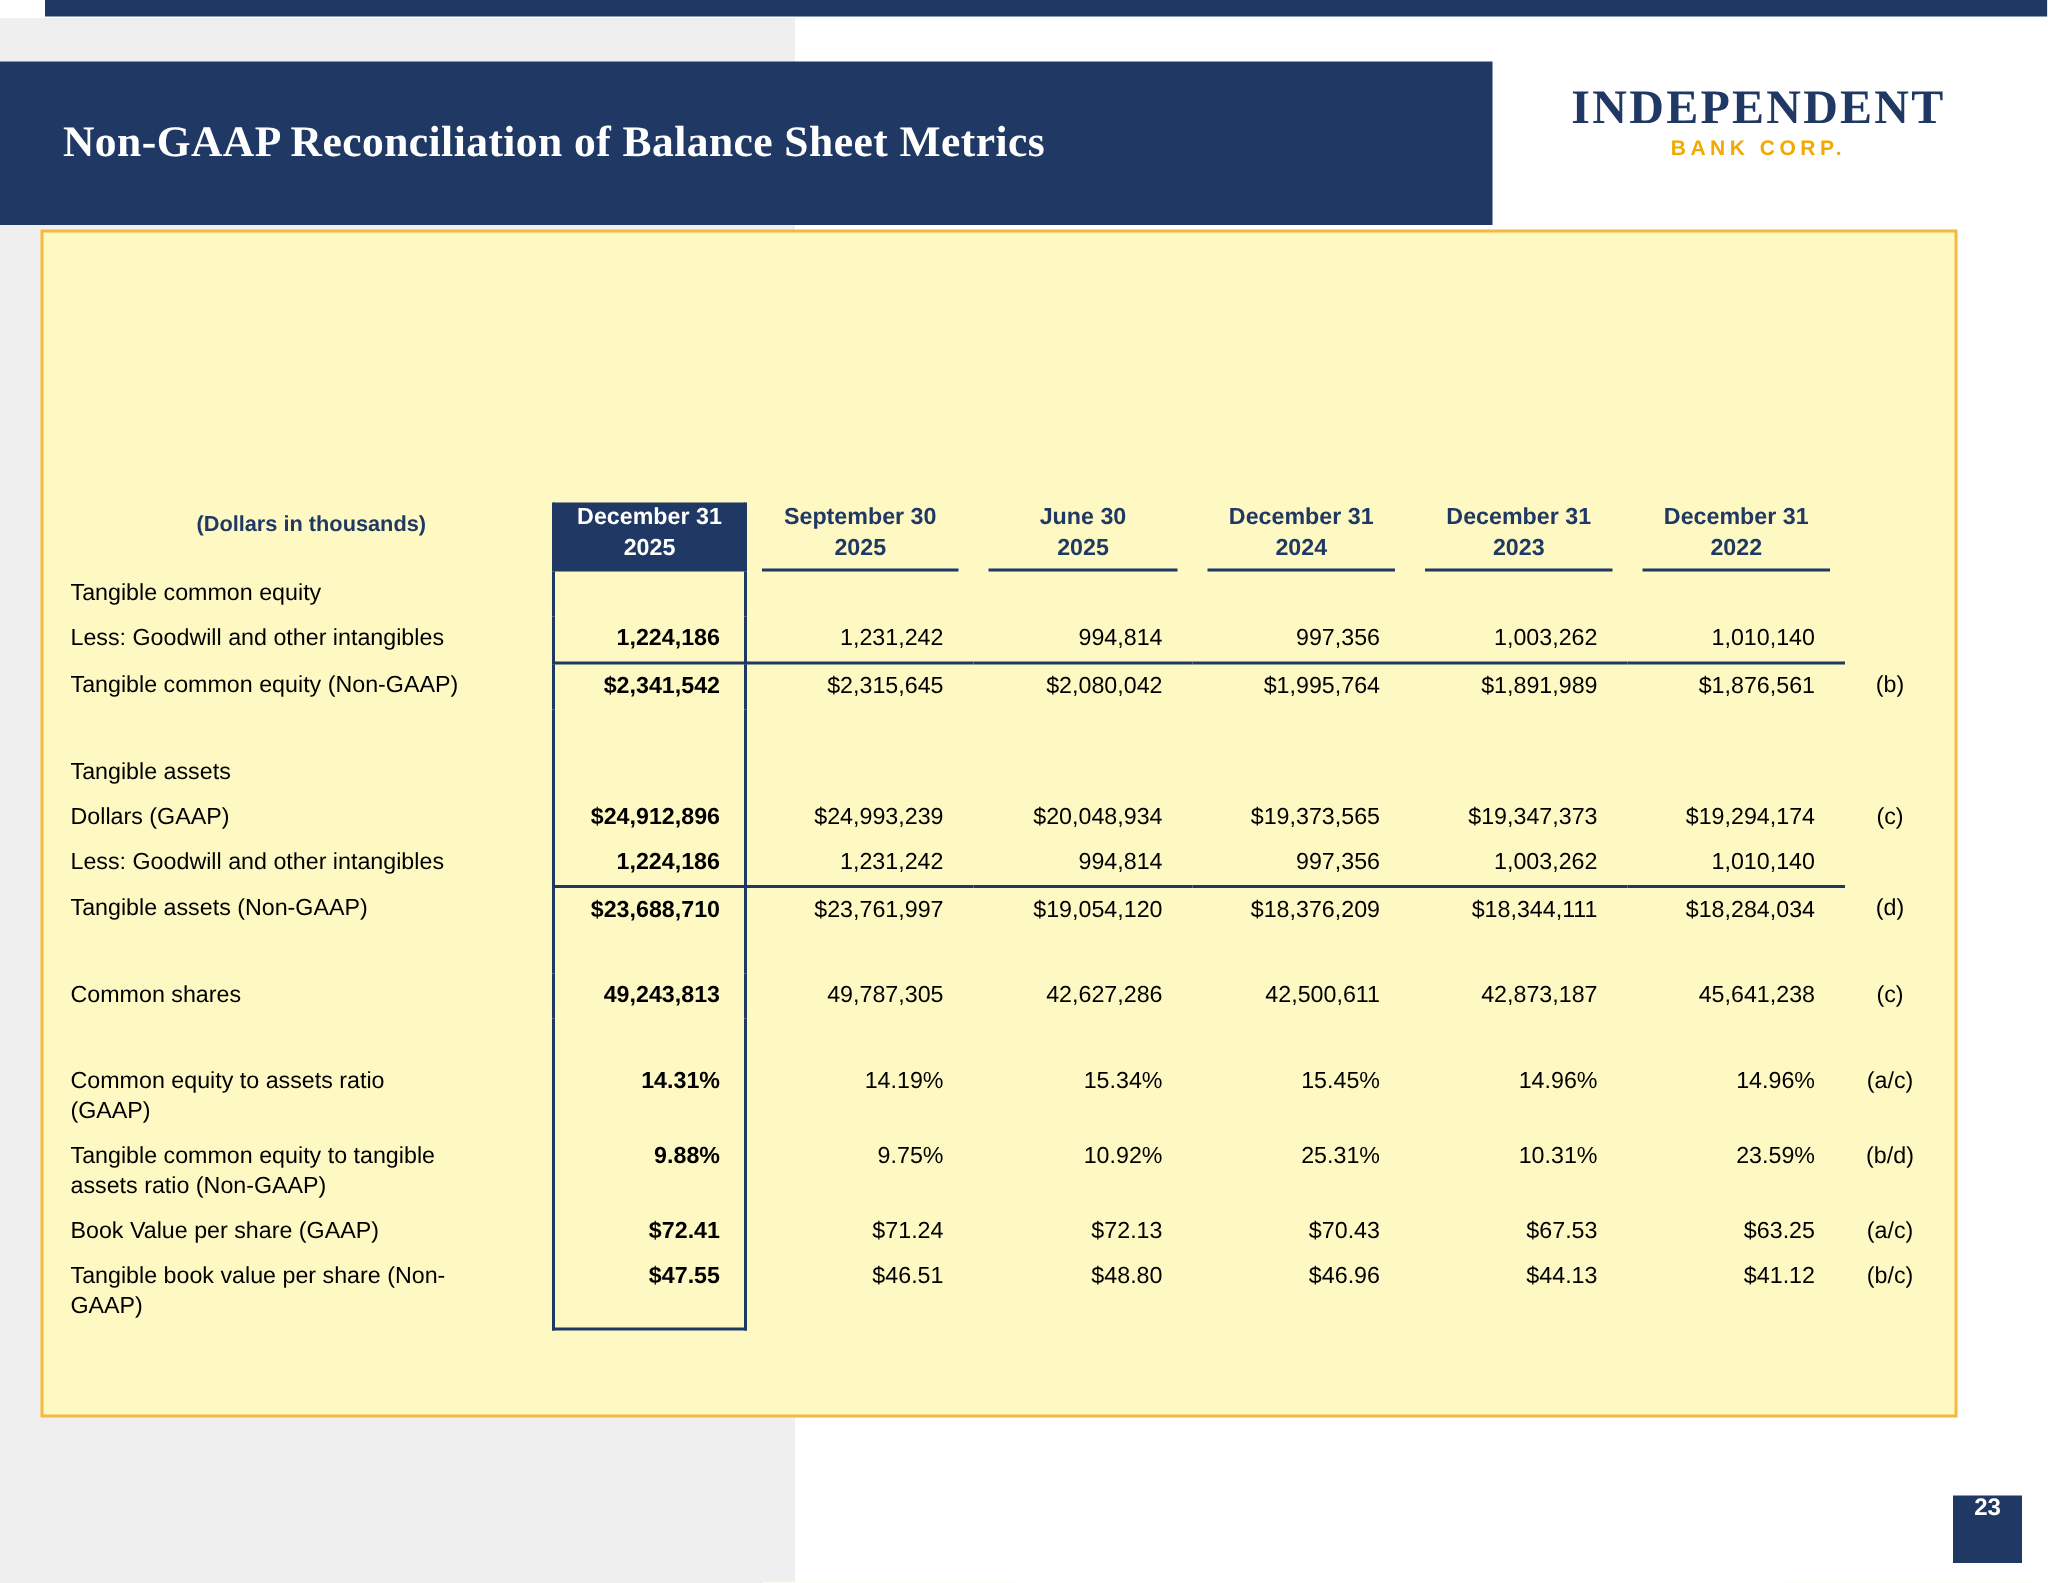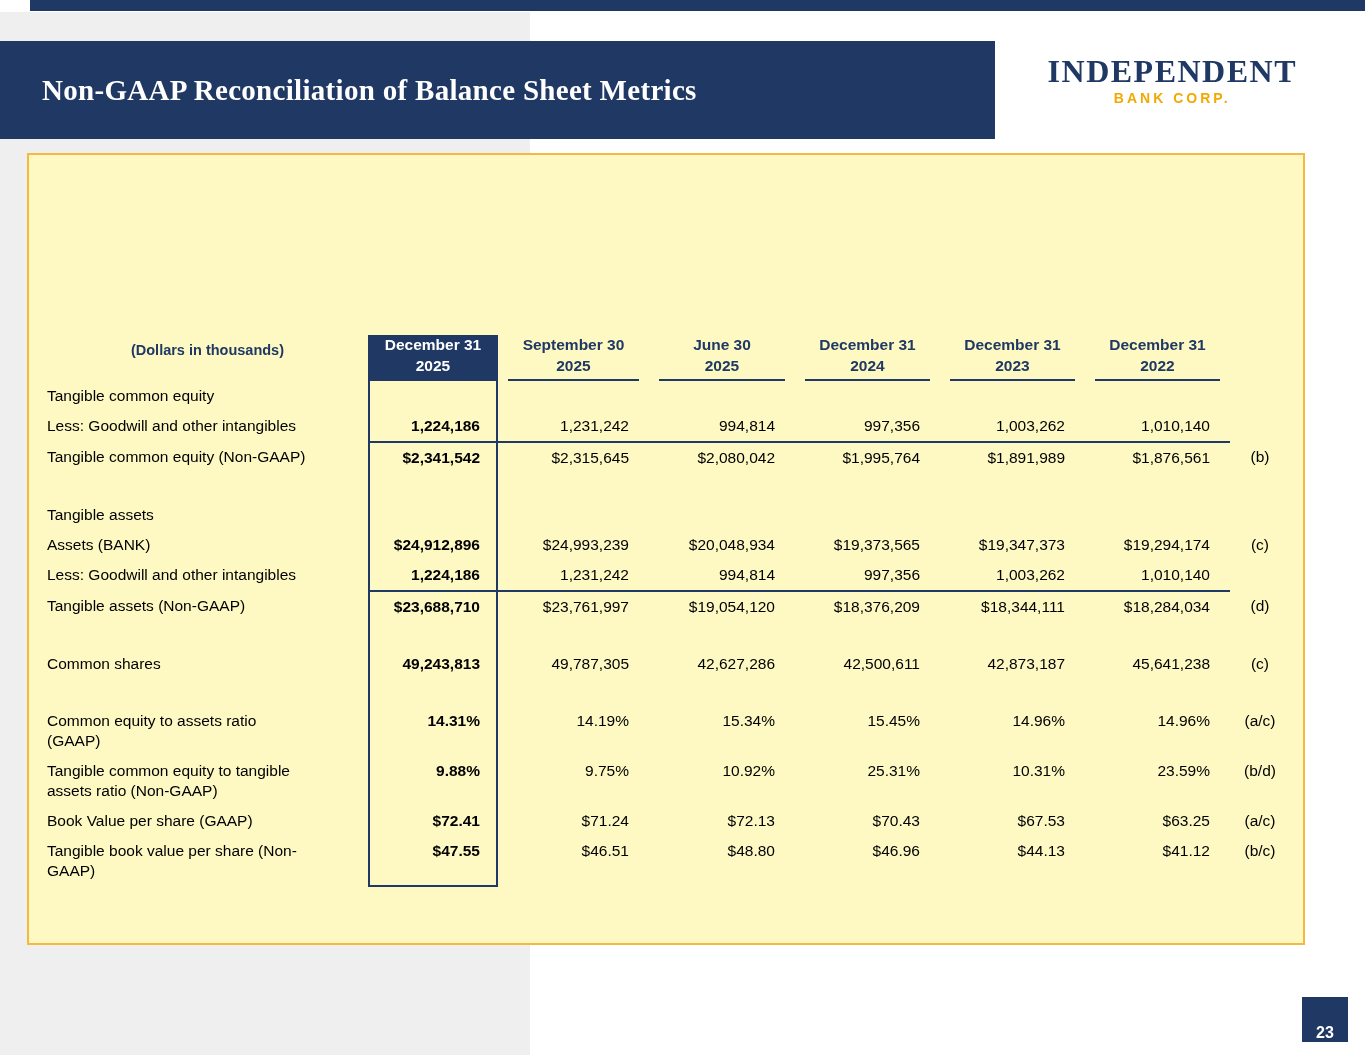--- a/index.html
+++ b/index.html
@@ -9,21 +9,21 @@
   }
   .gray-panel {
     position:absolute; left:0; top:12px; width:530px; bottom:0;
     background:var(--gray-panel, #EFEFEF);
   }
   .top-strip {
     position:absolute; left:30px; right:0; top:0; height:11px;
     background:var(--navy, #1F3864);
   }
   .title-bar {
-    position:absolute; left:0; top:41px; width:995px; height:98px;
+    position:absolute; left:0; top:41px; width:995px; height:109px;
     background:var(--navy, #1F3864); display:flex; align-items:center;
   }
   .title-bar .slide-title {
     color:#ffffff; font-family:"Liberation Serif", serif;
     font-size:29px; font-weight:bold; margin-left:42px; letter-spacing:0.3px;
   }
   .logo { position:absolute; right:68px; top:55px; text-align:center; line-height:1; }
   .logo .line1 {
     font-family:"Liberation Serif", serif; font-weight:bold; font-size:32px;
     color:var(--navy, #1F3864); letter-spacing:1.5px;
@@ -57,21 +57,21 @@
   td.c0    { border-left:2px solid var(--navy, #1F3864);
              border-right:2px solid var(--navy, #1F3864);
              font-weight:bold; padding-right:16px; }
   td.note  { text-align:center; padding:5px 0; }
   td.ul    { border-bottom:2px solid var(--navy, #1F3864); }
   tr.spacer td { height:27px; padding:0; }
   tbody tr:last-child td.c0 { border-bottom:2px solid var(--navy, #1F3864); }
   .page-number-badge {
     position:absolute; right:17px; bottom:13px; width:46px; height:45px;
     background:var(--navy, #1F3864); color:#ffffff; font-weight:bold; font-size:16px;
-    display:flex; align-items:flex-end; justify-content:center;
+    display:flex; align-items:flex-start; justify-content:center;
   }
 </style>
 </head>
 <body>
 
 <div class="page">
 
   <div class="gray-panel"></div>
   <div class="top-strip"></div>
 
@@ -171,21 +171,21 @@
             <td class="label">Tangible assets</td>
             <td class="val c0 c0"></td>
             <td class="val c1"></td>
             <td class="val c2"></td>
             <td class="val c3"></td>
             <td class="val c4"></td>
             <td class="val c5"></td>
             <td class="note"></td>
           </tr>
           <tr class="data">
-            <td class="label">Assets (BANK)</td>
+            <td class="label">Dollars (GAAP)</td>
             <td class="val c0 c0">$24,912,896</td>
             <td class="val c1">$24,993,239</td>
             <td class="val c2">$20,048,934</td>
             <td class="val c3">$19,373,565</td>
             <td class="val c4">$19,347,373</td>
             <td class="val c5">$19,294,174</td>
             <td class="note">(c)</td>
           </tr>
           <tr class="underline">
             <td class="label">Less:  Goodwill and other intangibles</td>

